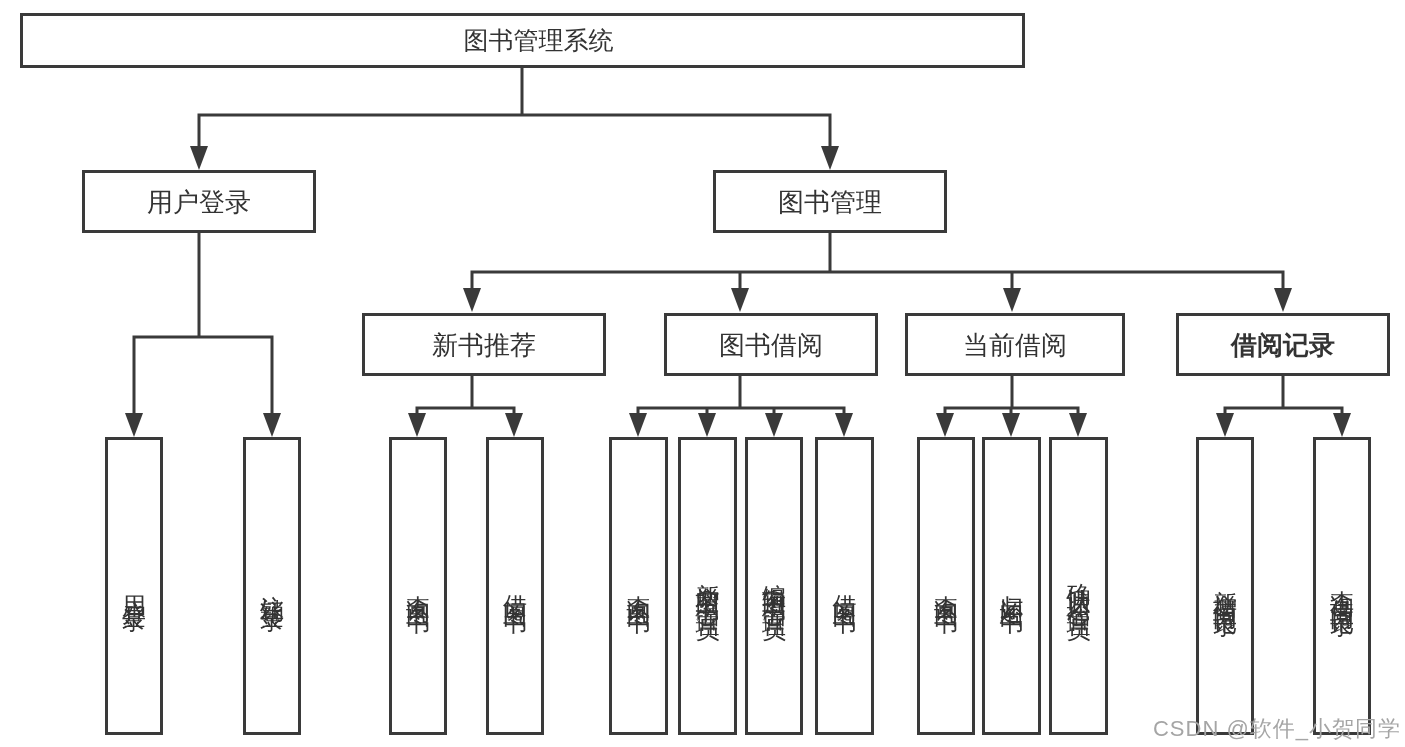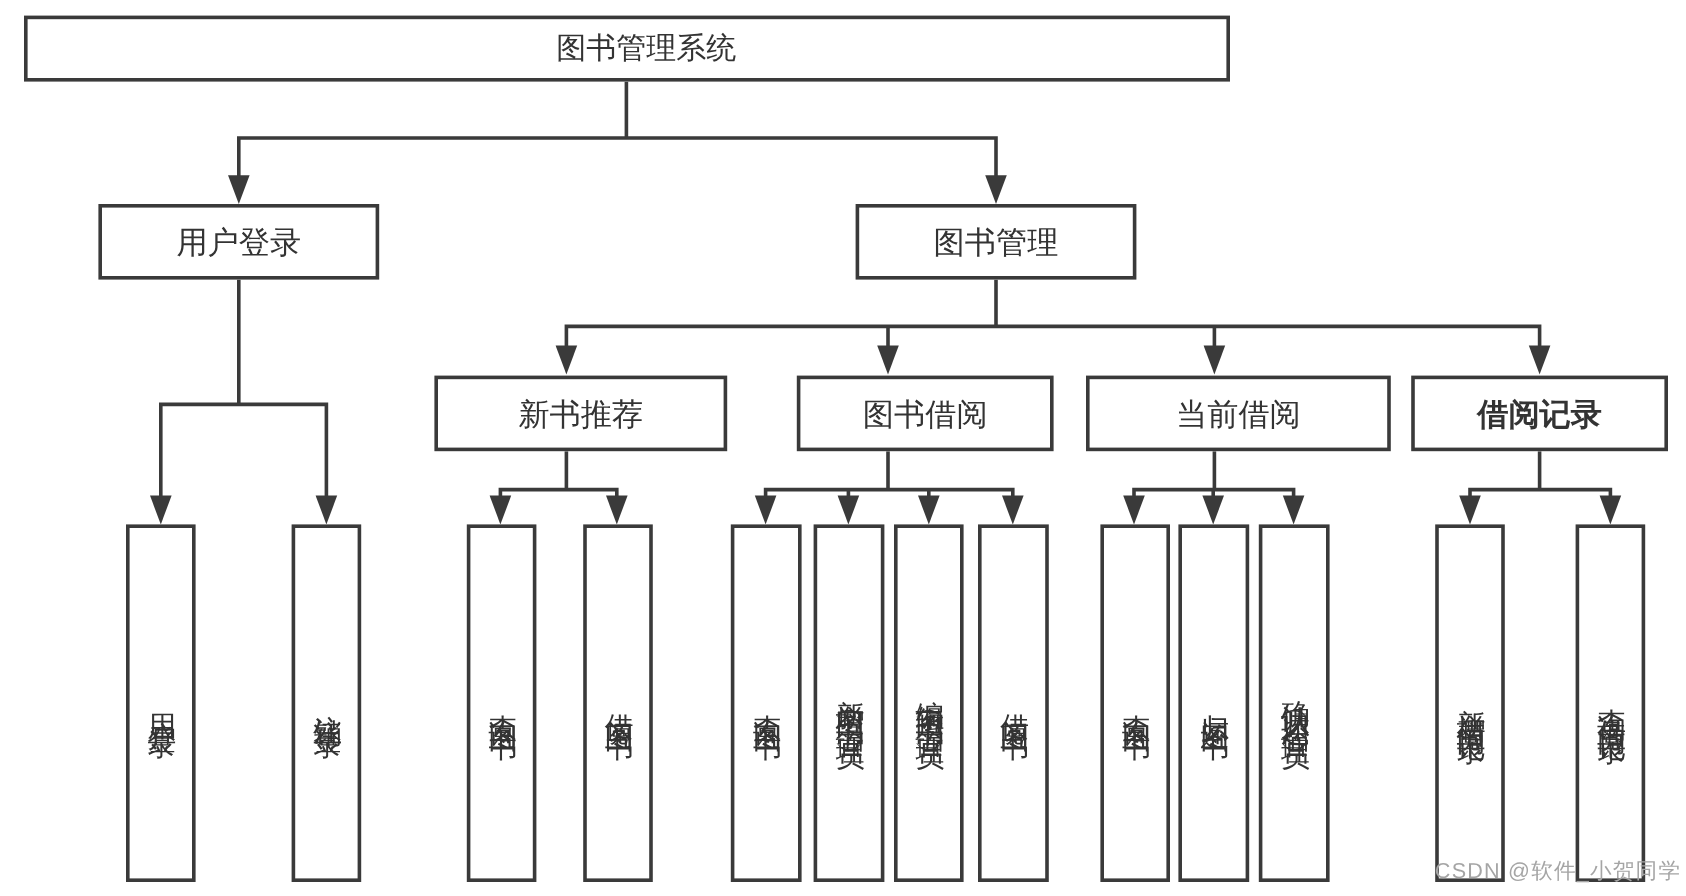--- a/index.html
+++ b/index.html
@@ -42,21 +42,21 @@
   .node.v {
     writing-mode: vertical-rl;
     text-orientation: mixed;
     font-size: 24px;
     letter-spacing: 5px;
   }
   .watermark {
     position: absolute;
     right: 4px;
     top: 714px;
-    font-size: 18px;
+    font-size: 22px;
     color: #a5a5a5;
     letter-spacing: 1px;
     z-index: 2;
     white-space: nowrap;
   }
 </style>
 </head>
 <body>
 
 <div class="canvas">
@@ -100,21 +100,21 @@
     </g>
   </svg>
 
   <div class="node top" style="left:20px; top:13px; width:1005px; height:55px;">图书管理系统</div>
 
   <div class="node" style="left:82px; top:170px; width:234px; height:63px;">用户登录</div>
   <div class="node" style="left:713px; top:170px; width:234px; height:63px;">图书管理</div>
 
   <div class="node" style="left:362px; top:313px; width:244px; height:63px;">新书推荐</div>
   <div class="node" style="left:633px; top:313px; width:214px; height:63px;margin-left:31px;">图书借阅</div>
-  <div class="node" style="left:905px; top:313px; width:254px; height:63px;">当前借阅</div>
+  <div class="node" style="left:905px; top:313px; width:220px; height:63px;">当前借阅</div>
   <div class="node" style="left:1176px; top:313px; width:214px; height:63px;font-weight:bold;">借阅记录</div>
 
   <div class="node v" style="left:105px; top:437px; width:58px; height:298px;">用户登录</div>
   <div class="node v" style="left:243px; top:437px; width:58px; height:298px;">注销登录</div>
 
   <div class="node v" style="left:389px; top:437px; width:58px; height:298px;">查询图书</div>
   <div class="node v" style="left:486px; top:437px; width:58px; height:298px;">借阅图书</div>
 
   <div class="node v" style="left:609px; top:437px; width:59px; height:298px;">查询图书</div>
   <div class="node v" style="left:678px; top:437px; width:59px; height:298px;">新增图书（管理员）</div>

